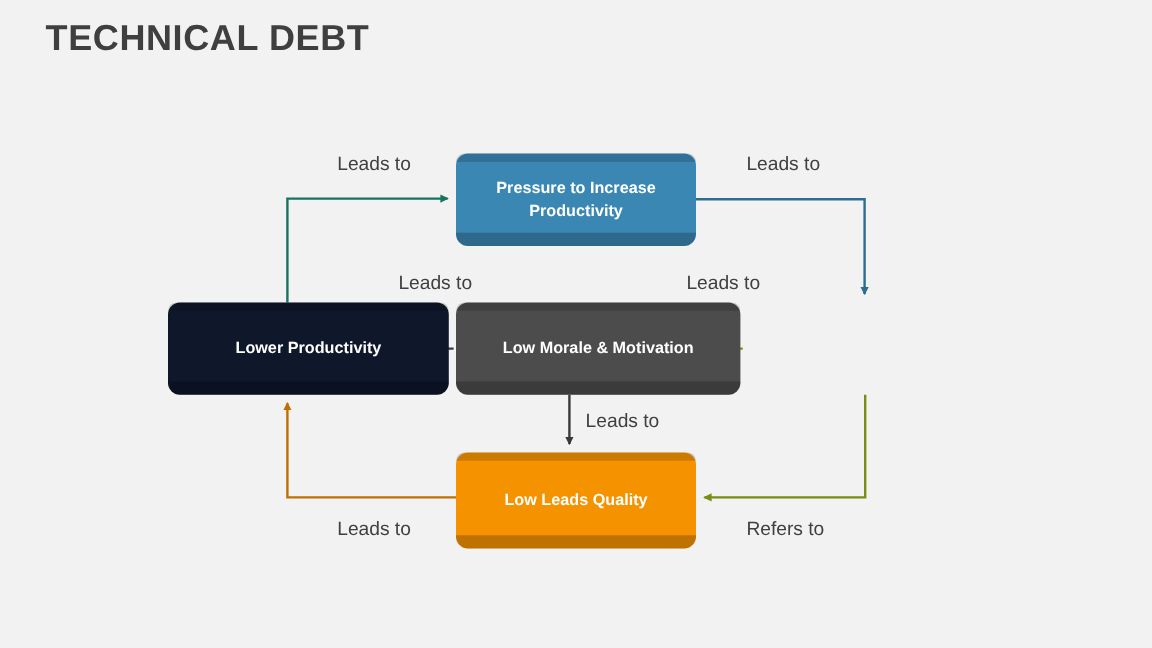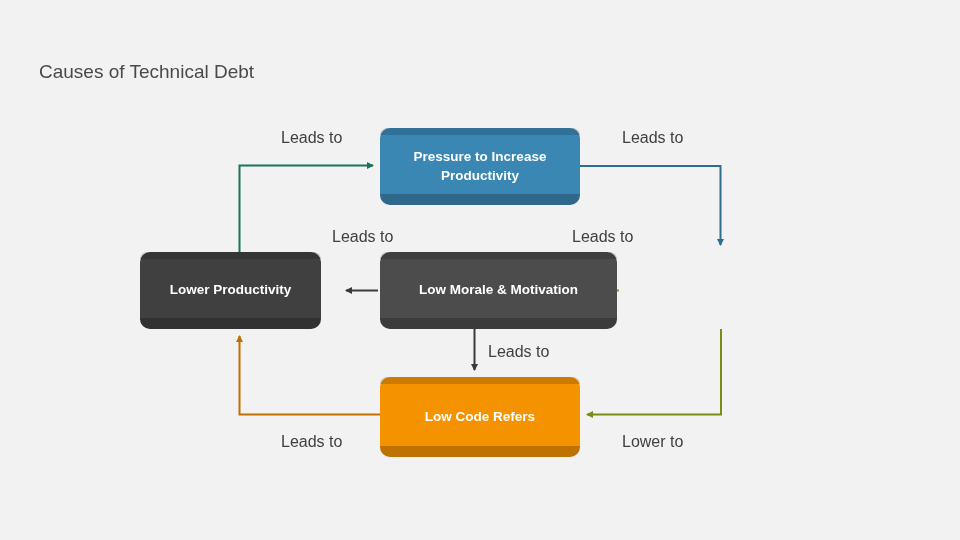--- a/index.html
+++ b/index.html
@@ -105,21 +105,21 @@
     color: #404040;
     font-weight: normal;
     white-space: nowrap;
   }
 </style>
 </head>
 <body>
 
 <div id="slide">
 
-  <div class="subtitle">Causes of Technical Debt</div>
+  <div class="title">TECHNICAL DEBT</div>
 
   <div id="diagram">
 
     <svg id="arrow-layer" viewBox="0 0 960 540" width="960" height="540" xmlns="http://www.w3.org/2000/svg">
       <defs>
         <marker id="ah-teal" markerWidth="7" markerHeight="7" refX="6" refY="3.5" orient="auto" markerUnits="userSpaceOnUse">
           <path d="M0,0 L7,3.5 L0,7 z" fill="#18735f"></path>
         </marker>
         <marker id="ah-blue" markerWidth="7" markerHeight="7" refX="6" refY="3.5" orient="auto" markerUnits="userSpaceOnUse">
           <path d="M0,0 L7,3.5 L0,7 z" fill="#2e6c90"></path>
@@ -150,41 +150,41 @@
 
       <path d="M380,414.5 L239.5,414.5 L239.5,336" fill="none" stroke="#c06f00" stroke-width="2" marker-end="url(#ah-orange)"></path>
 
       <path d="M721,329 L721,414.5 L587,414.5" fill="none" stroke="#7a8c12" stroke-width="2" marker-end="url(#ah-olive2)"></path>
     </svg>
 
     <div class="node shaded" style="left:380px; top:128px; width:200px; height:77px; background:#3b87b4;">
       <span class="node-label">Pressure to Increase Productivity</span>
     </div>
 
-    <div class="node shaded" style="left:140px; top:252px; width:181px; height:77px; background:#404040;">
+    <div class="node shaded" style="left:140px; top:252px; width:234px; height:77px; background:#0f172a;">
       <span class="node-label">Lower Productivity</span>
     </div>
 
     <div class="node shaded" style="left:380px; top:252px; width:237px; height:77px; background:#4c4c4c;">
       <span class="node-label">Low Morale &amp; Motivation</span>
     </div>
 
 
     <div class="node shaded" style="left:380px; top:377px; width:200px; height:80px; background:#f59200;">
-      <span class="node-label">Low Code Refers</span>
+      <span class="node-label">Low Leads Quality</span>
     </div>
 
     <div class="edge-label" style="left:281px; top:129px;">Leads to</div>
 
     <div class="edge-label" style="left:622px; top:129px;">Leads to</div>
 
     <div class="edge-label" style="left:332px; top:228px;">Leads to</div>
 
     <div class="edge-label" style="left:572px; top:228px;">Leads to</div>
 
     <div class="edge-label" style="left:488px; top:343px;">Leads to</div>
 
     <div class="edge-label" style="left:281px; top:433px;">Leads to</div>
 
-    <div class="edge-label" style="left:622px; top:433px;">Lower to</div>
+    <div class="edge-label" style="left:622px; top:433px;">Refers to</div>
 
   </div>
 </div>
 
 </body></html>

